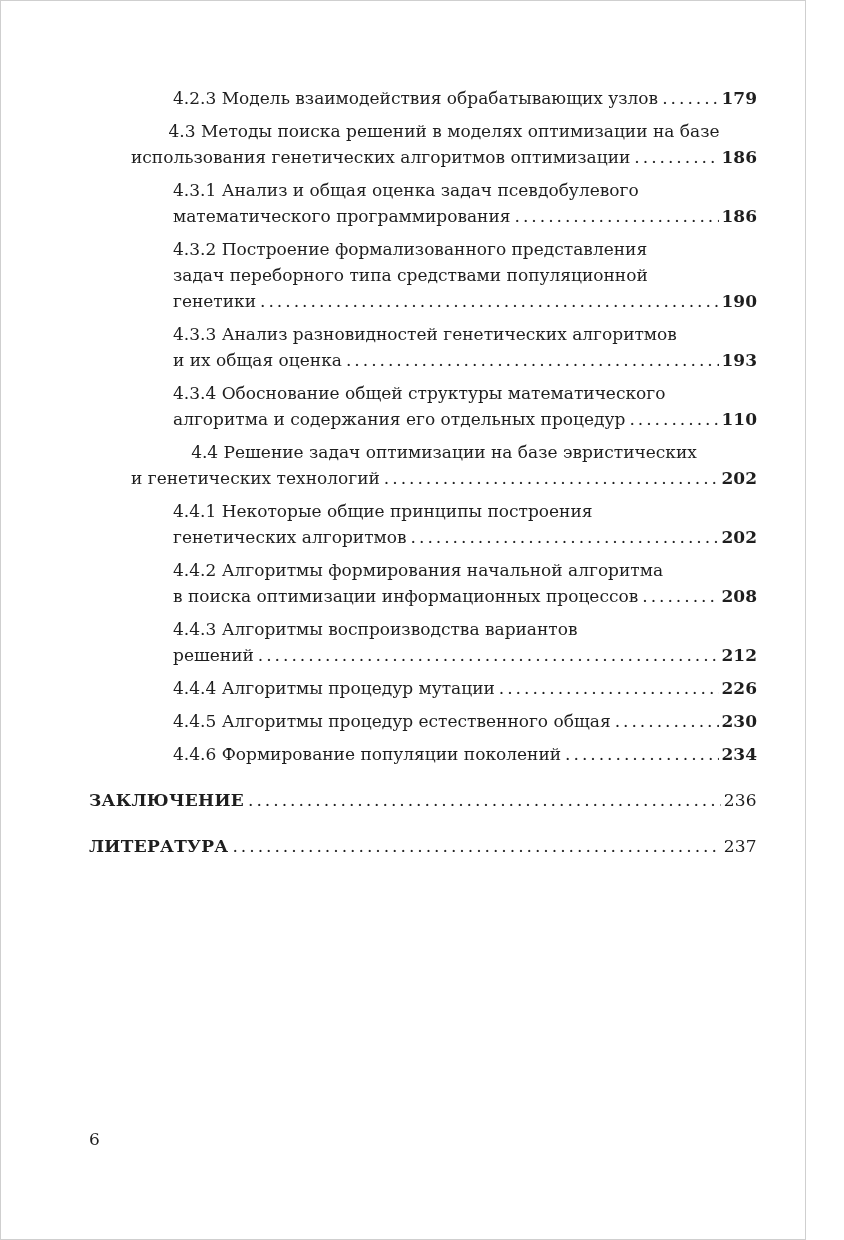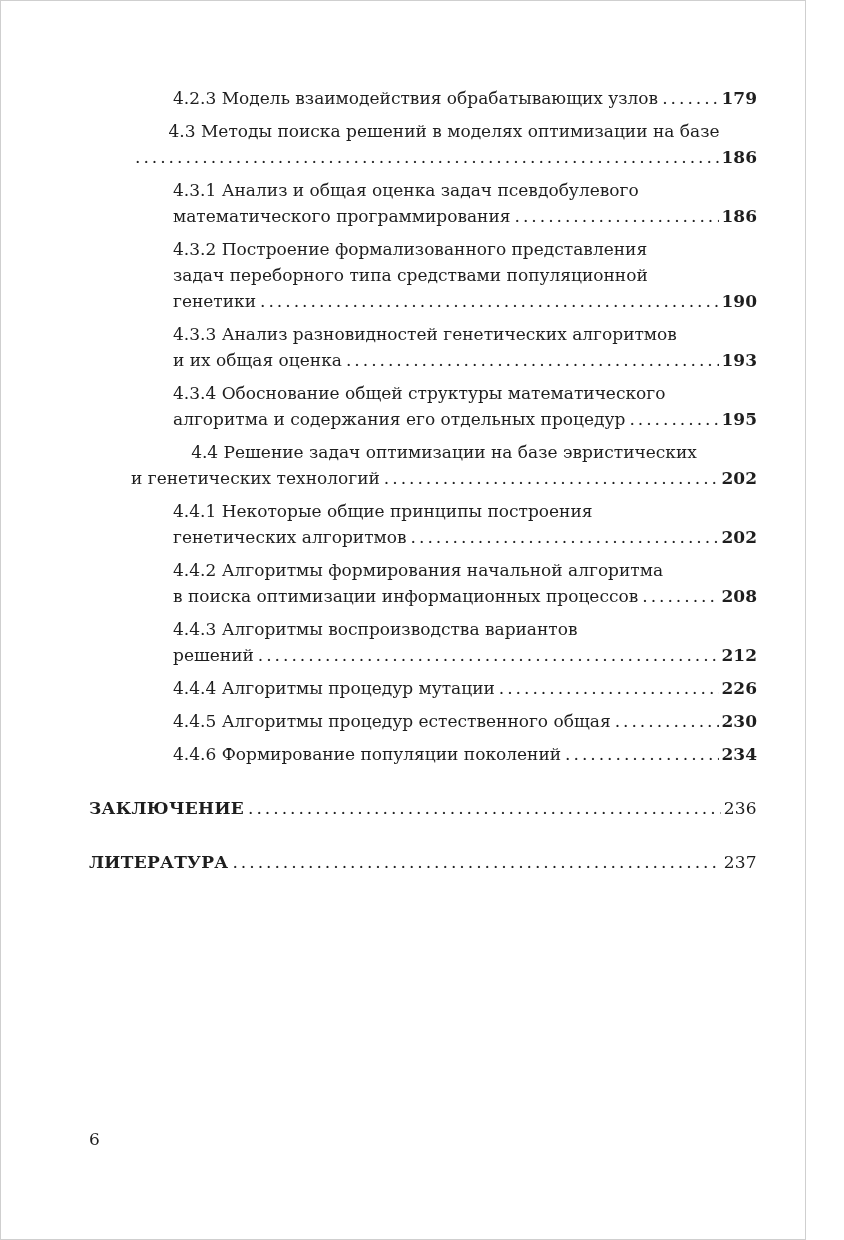--- a/index.html
+++ b/index.html
@@ -16,21 +16,21 @@
   }
   .content {
     position: absolute;
     left: 88px;
     top: 84px;
     width: 668px;
   }
   .entry { margin-bottom: 7px; font-size: 17px; line-height: 26px; }
   .entry.lvl1 { padding-left: 42px; text-align: center; }
   .entry.lvl2 { padding-left: 84px; }
-  .entry.major { margin-top: 28px; font-weight: 700; letter-spacing: 0.3px; }
+  .entry.major { margin-top: 20px; font-weight: 700; letter-spacing: 0.3px; }
   .ln { white-space: nowrap; }
   .ln.last { display: flex; align-items: baseline; }
   .txt { flex: 0 0 auto; white-space: nowrap; }
   .leader {
     flex: 1 1 auto;
     min-width: 12px;
     overflow: hidden;
     white-space: nowrap;
     margin: 0 3px 0 4px;
     font-weight: 400;
@@ -59,20 +59,21 @@
       <div class="ln last">
         <span class="txt">4.2.3 Модель взаимодействия обрабатывающих узлов</span>
         <span class="leader"></span>
         <span class="pg">179</span>
       </div>
     </div>
 
     <div class="entry lvl1">
       <div class="ln">4.3 Методы поиска решений в моделях оптимизации на базе</div>
       <div class="ln last">
+        <span class="txt">использования генетических алгоритмов оптимизации</span>
         <span class="leader"></span>
         <span class="pg">186</span>
       </div>
     </div>
 
     <div class="entry lvl2">
       <div class="ln">4.3.1 Анализ и общая оценка задач псевдобулевого</div>
       <div class="ln last">
         <span class="txt">математического программирования</span>
         <span class="leader"></span>
@@ -97,21 +98,21 @@
         <span class="leader"></span>
         <span class="pg">193</span>
       </div>
     </div>
 
     <div class="entry lvl2">
       <div class="ln">4.3.4 Обоснование общей структуры математического</div>
       <div class="ln last">
         <span class="txt">алгоритма и содержания его отдельных процедур</span>
         <span class="leader"></span>
-        <span class="pg">195</span>
+        <span class="pg">110</span>
       </div>
     </div>
 
     <div class="entry lvl1">
       <div class="ln">4.4 Решение задач оптимизации на базе эвристических</div>
       <div class="ln last">
         <span class="txt">и генетических технологий</span>
         <span class="leader"></span>
         <span class="pg">202</span>
       </div>

